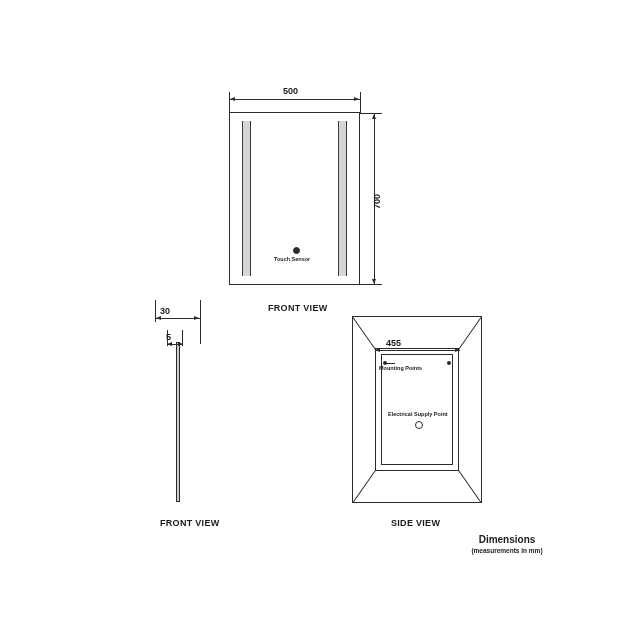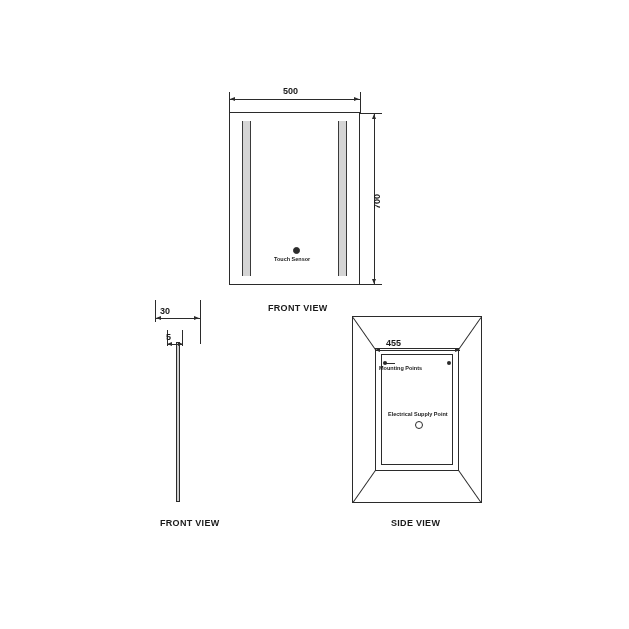--- a/index.html
+++ b/index.html
@@ -249,14 +249,18 @@
     <div class="corner-line" style="left:128px; top:185px; width:39px; transform:rotate(-125deg);"></div>
   </div>
 
   <div class="ln h" style="left:375px; top:350px; width:85px;"></div>
   <div class="arrow left" style="left:375px; top:347.5px;"></div>
   <div class="arrow right" style="left:455px; top:347.5px;"></div>
   <div class="lbl dim" style="left:386px; top:338px;">455</div>
 
   <div class="lbl view" style="left:391px; top:518px;">SIDE VIEW</div>
 
+  <div id="footer-block">
+    <div id="dims-title">Dimensions</div>
+    <div id="dims-sub">(measurements in mm)</div>
+  </div>
 
 </div>
 
 </body></html>

